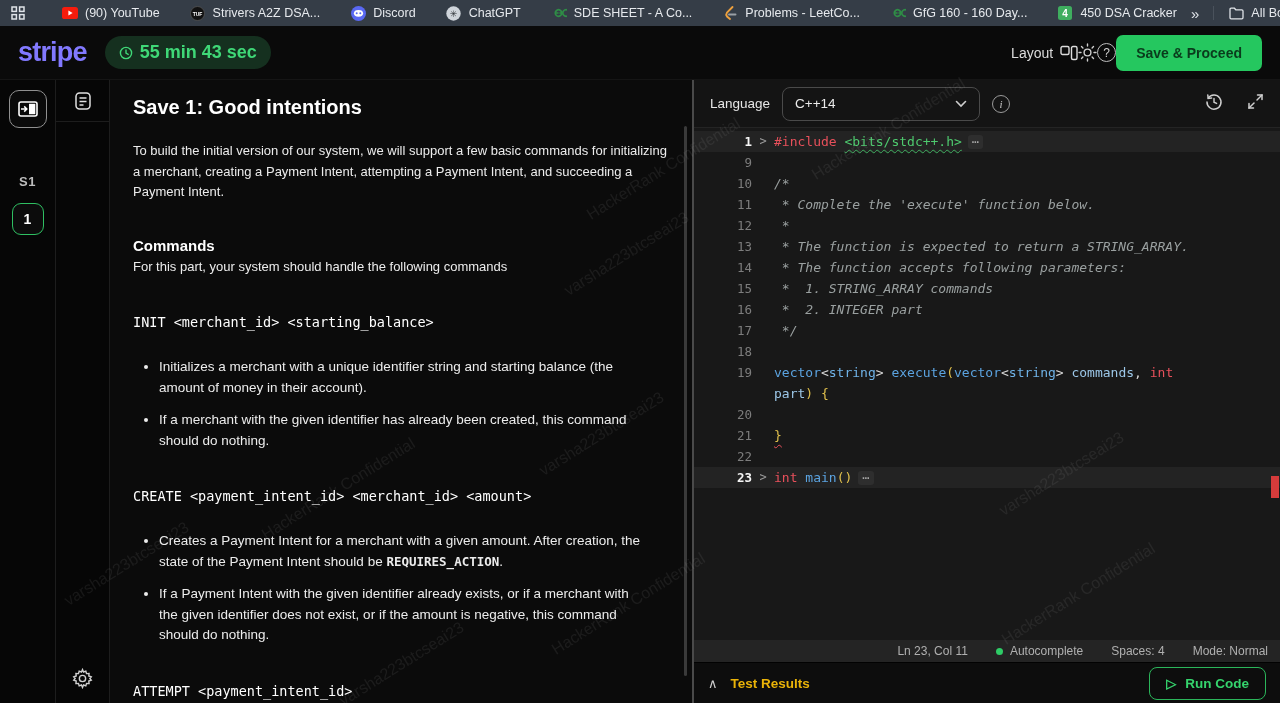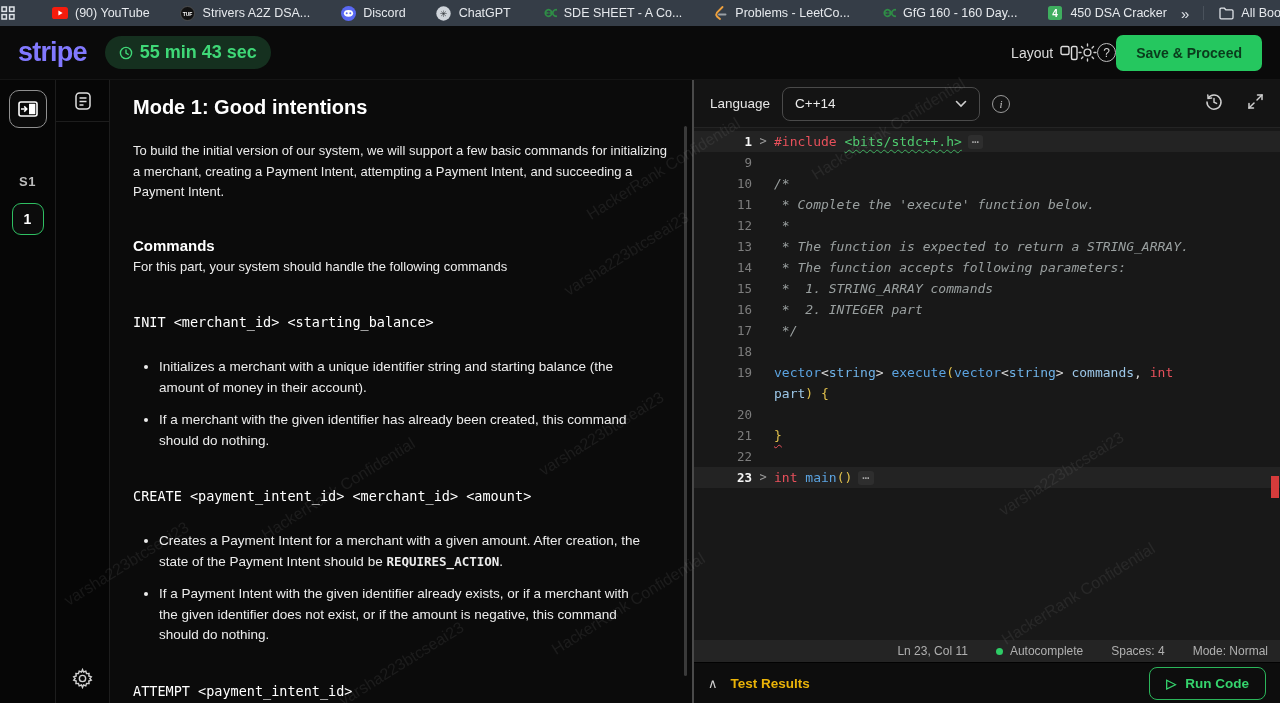--- a/index.html
+++ b/index.html
@@ -1,19 +1,19 @@
 <!DOCTYPE html>
 <html style="--green: #25c75f; --purple: #8279ff; --red: #d63b3b;"><head>
 <meta charset="utf-8">
 <style>
   * { margin:0; padding:0; box-sizing:border-box; }
   html,body { width:1280px; height:703px; overflow:hidden; background:#000; font-family:"Liberation Sans", sans-serif; }
 
   
-  .bm-bar { height:26px; background:#353d47; display:flex; align-items:center; padding:0 0; color:#e6e9ed; font-size:12.5px; gap:14px; }
+  .bm-bar { height:26px; background:#353d47; display:flex; align-items:center; padding:0 10px; color:#e6e9ed; font-size:12.5px; gap:14px; }
   .bm-items { display:flex; align-items:center; gap:30px; margin-left:8px; }
   .bm-item { display:flex; align-items:center; gap:7px; white-space:nowrap; cursor:default; }
   .bm-divider { width:1px; height:14px; background:#4a525c; }
   .bm-right { margin-left:auto; display:flex; align-items:center; gap:14px; }
   .ic16 { width:16px; height:16px; display:inline-flex; align-items:center; justify-content:center; flex:none; }
 
   
   .app-header { height:54px; background:#0a0a0a; display:flex; align-items:center; padding:0 18px; border-bottom:1px solid #151515; }
   .logo { font-size:27px; font-weight:bold; letter-spacing:-0.8px; color:var(--purple,#8279ff); margin-right:18px; }
   .timer-pill { display:flex; align-items:center; gap:7px; background:#15301f; color:#3fd877; border-radius:999px; padding:6px 14px; font-size:18px; font-weight:bold; }
@@ -245,21 +245,21 @@
         </svg>
     </div>
     <div class="gear-btn">
       <svg width="21" height="21" viewBox="0 0 24 24">
           <path fill="none" stroke="#d0d0d0" stroke-width="1.6" d="M12 8.4 A3.6 3.6 0 1 0 12 15.6 A3.6 3.6 0 1 0 12 8.4 M12 1.8 L13.2 4.6 L15.8 3.6 L16.6 6.4 L19.5 6.2 L19.2 9.1 L22 10 L20.4 12 L22 14 L19.2 14.9 L19.5 17.8 L16.6 17.6 L15.8 20.4 L13.2 19.4 L12 22.2 L10.8 19.4 L8.2 20.4 L7.4 17.6 L4.5 17.8 L4.8 14.9 L2 14 L3.6 12 L2 10 L4.8 9.1 L4.5 6.2 L7.4 6.4 L8.2 3.6 L10.8 4.6 Z"></path>
         </svg>
     </div>
   </div>
 
   <div class="desc">
-    <h1>Mode 1: Good intentions</h1>
+    <h1>Save 1: Good intentions</h1>
     <p style="width:540px;">To build the initial version of our system, we will support a few basic commands for initializing a merchant, creating a Payment Intent, attempting a Payment Intent, and succeeding a Payment Intent.</p>
     <div class="commands-h">Commands</div>
     <p>For this part, your system should handle the following commands</p>
     <div id="cmd-sections">
         <div class="cmd">INIT &lt;merchant_id&gt; &lt;starting_balance&gt;</div>
         <ul>
           <li><span>Initializes a merchant with a unique identifier string and starting balance (the amount of money in their account).</span></li>
           <li><span>If a merchant with the given identifier has already been created, this command should do nothing.</span></li>
         </ul>
         <div class="cmd">CREATE &lt;payment_intent_id&gt; &lt;merchant_id&gt; &lt;amount&gt;</div>

